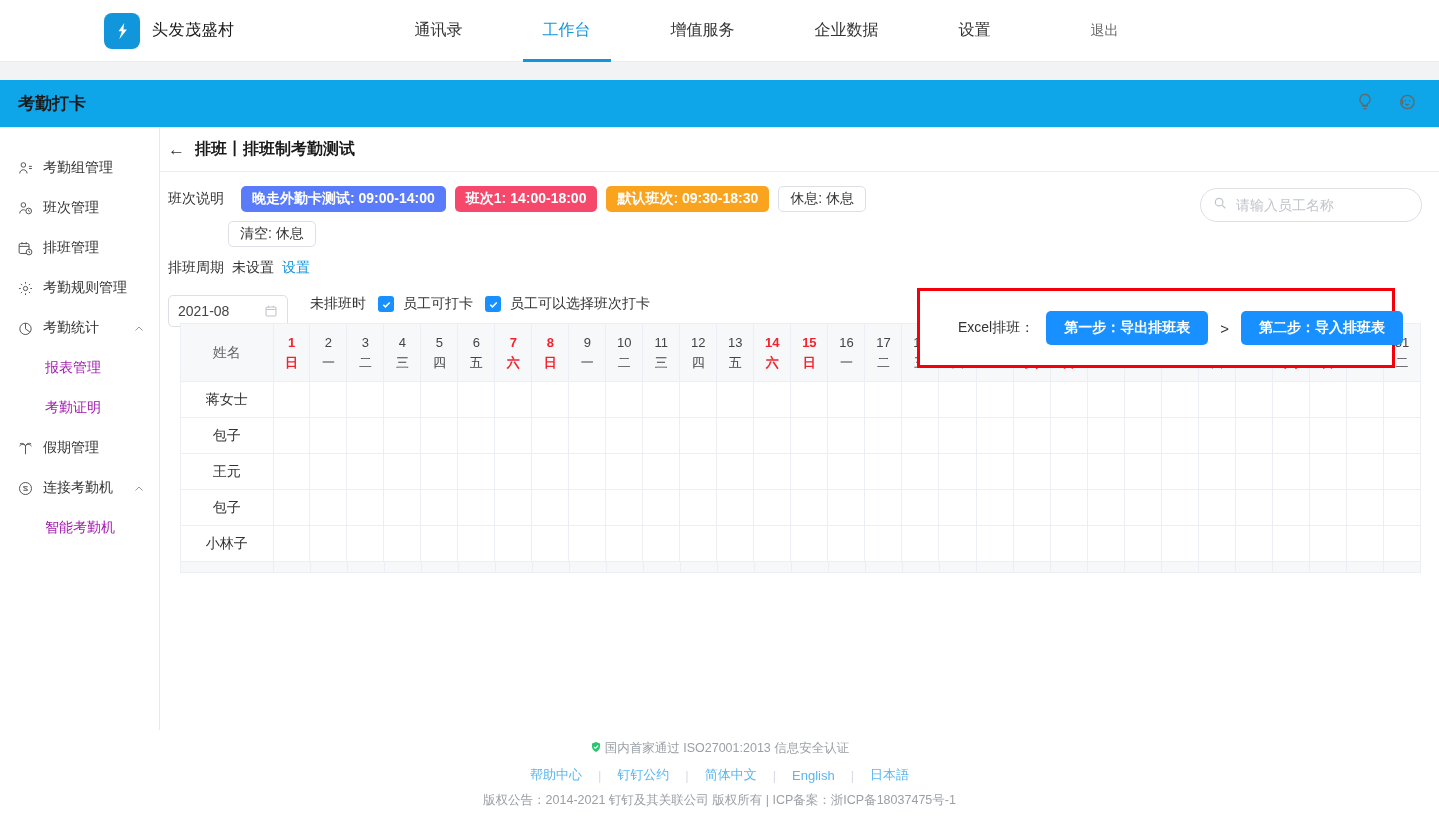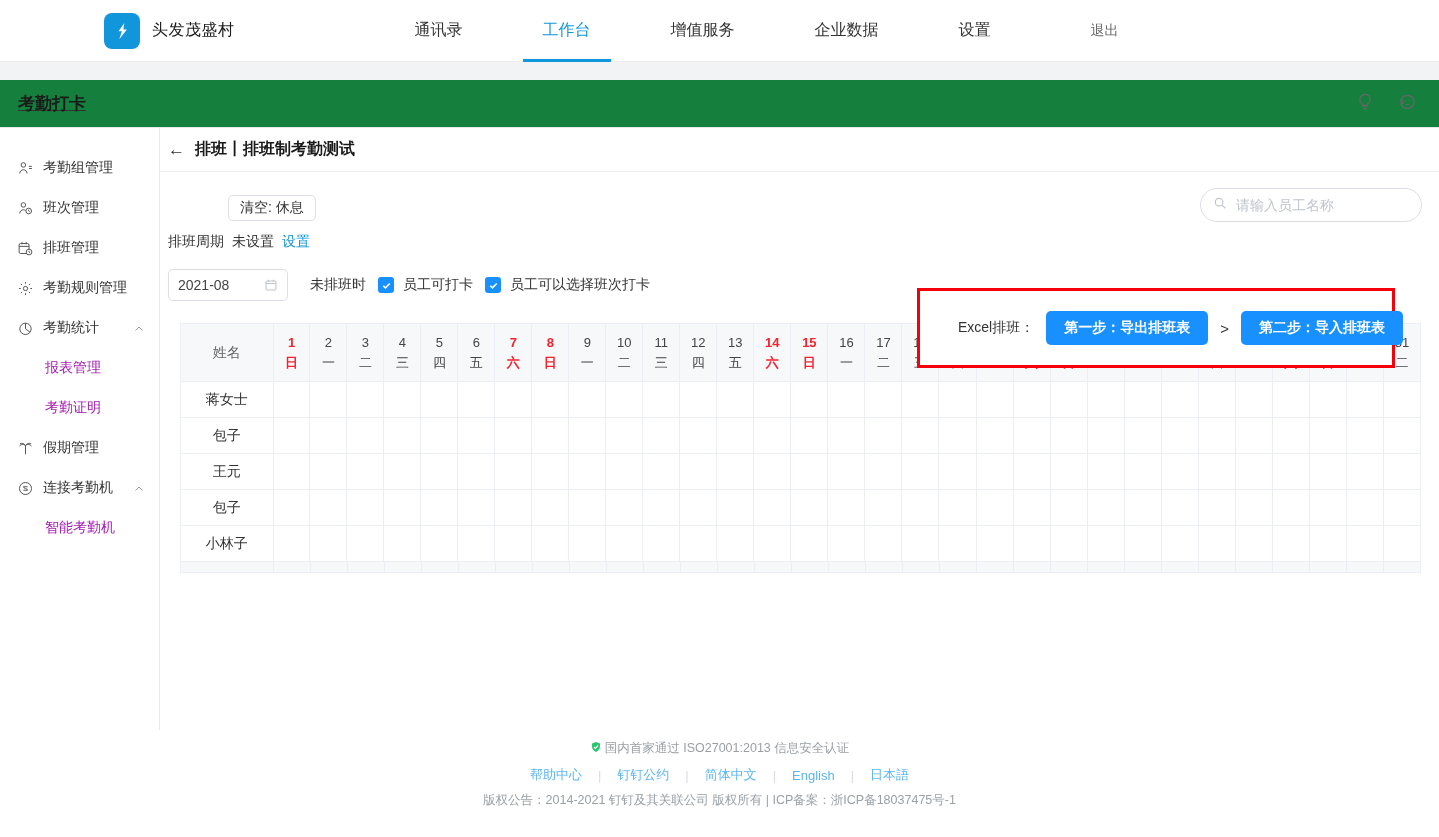--- a/index.html
+++ b/index.html
@@ -77,26 +77,25 @@
 
   
   .gap-strip {
     height: 18px;
     background: #f2f3f5;
   }
 
   
   .titlebar {
     height: 48px;
-    background: #15803d;
+    background: #0ea5e9;
     border-bottom: 1px solid #e8e8e8;
     display: flex;
     align-items: center;
     padding: 0 22px 0 18px;
-    text-decoration: underline;
   }
   .page-title {
     font-size: 17px;
     font-weight: bold;
     color: #1a1a1a;
   }
   .titlebar-icons {
     margin-left: auto;
     display: flex;
     align-items: center;
@@ -217,21 +216,21 @@
     align-items: center;
     margin-top: 12px;
     font-size: 14px;
     color: #333;
     gap: 8px;
   }
   .cycle-link { color: #1296db; cursor: pointer; }
 
   .filter-row {
     display: flex;
-    align-items: center;
+    align-items: flex-start;
     margin-top: 18px;
     gap: 0;
   }
   .datepick {
     width: 120px; height: 32px;
     border: 1px solid #dcdfe6;
     border-radius: 5px;
     display: flex;
     align-items: center;
     padding: 0 9px;
@@ -564,20 +563,27 @@
 
   <div class="main">
 
     <div class="crumb">
       <span class="crumb-back">←</span>
       <span class="crumb-text">排班丨排班制考勤测试</span>
     </div>
 
     <div class="cfgzone">
 
+      <div class="legend-row">
+        <span class="legend-label">班次说明</span>
+        <span class="tag" style="background:#5b7cfa">晚走外勤卡测试: 09:00-14:00</span>
+        <span class="tag" style="background:#f5486b">班次1: 14:00-18:00</span>
+        <span class="tag" style="background:#faa31e">默认班次: 09:30-18:30</span>
+        <span class="tag plain">休息: 休息</span>
+      </div>
 
       <div class="legend-row2">
         <span class="tag plain">清空: 休息</span>
       </div>
 
       <div class="cycle-row">
         <span>排班周期</span>
         <span>未设置</span>
         <span class="cycle-link">设置</span>
       </div>

